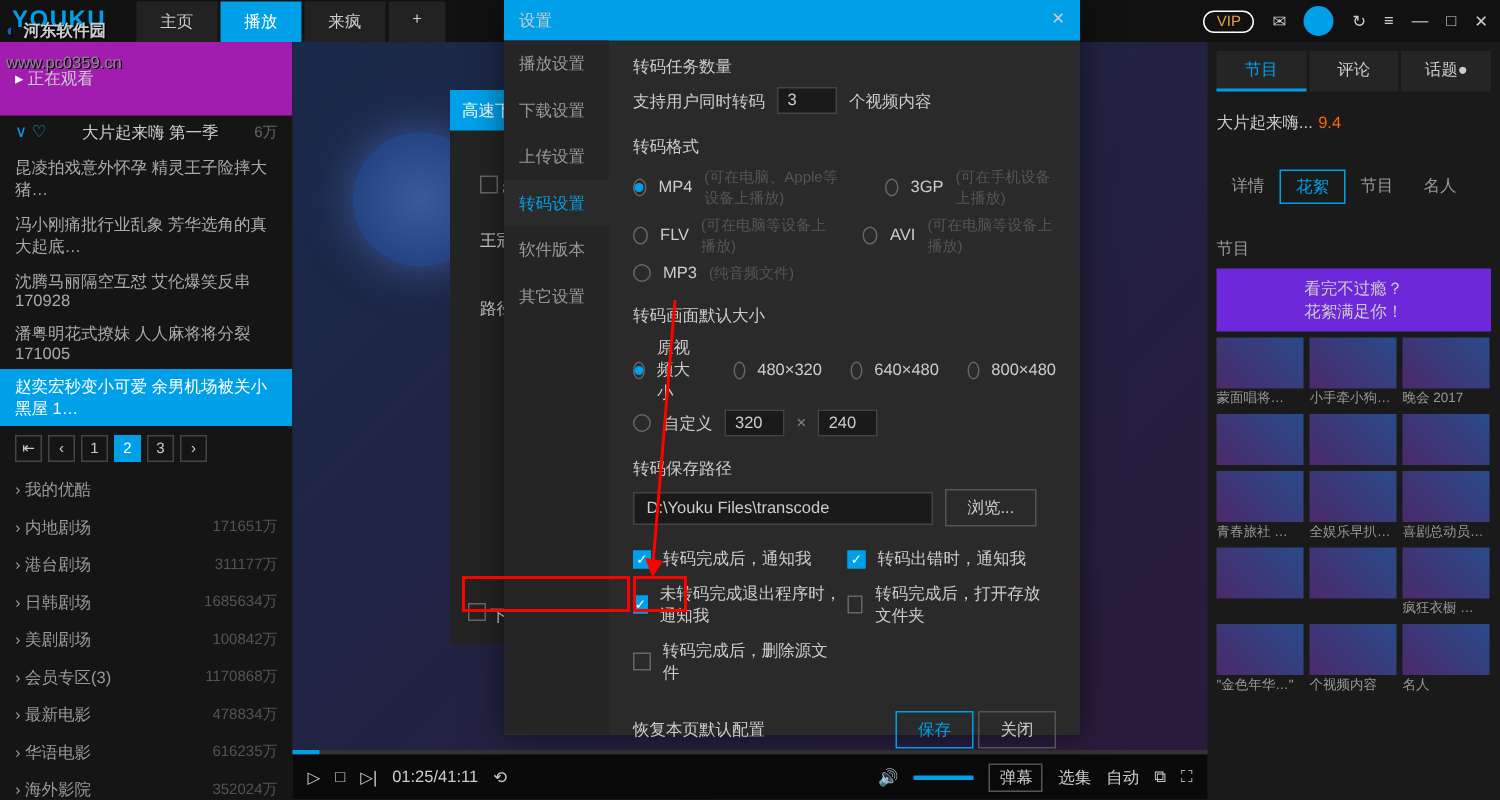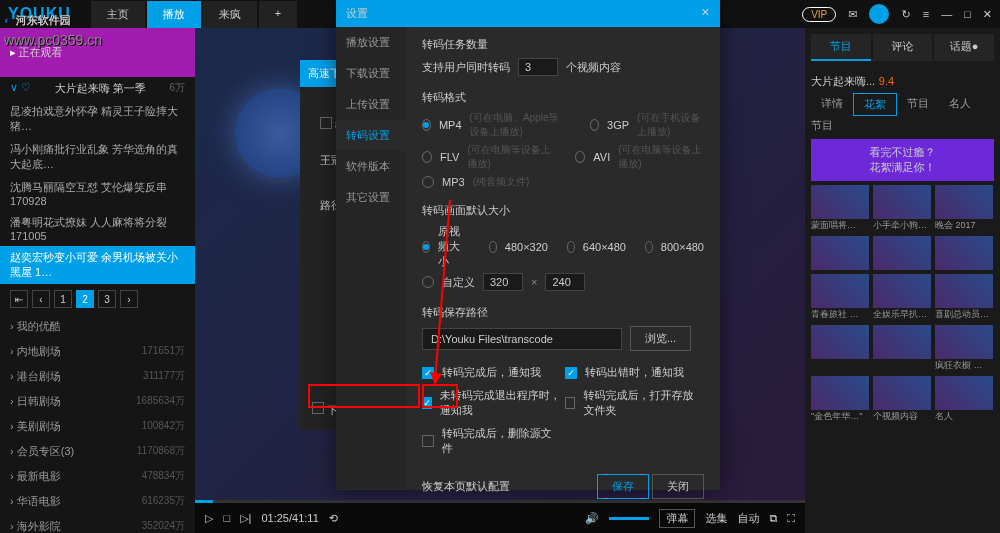--- a/index.html
+++ b/index.html
@@ -30,21 +30,21 @@
 .video::before{content:"";position:absolute;left:40px;top:60px;width:90px;height:90px;border-radius:50%;background:radial-gradient(#3a5a9a,#1a3a7a);box-shadow:0 0 30px #3a5a9a}
 .playerbar{position:absolute;bottom:0;left:0;right:0;height:30px;background:#0a0a0a;display:flex;align-items:center;gap:10px;padding:0 10px;color:#888}
 .progress{position:absolute;bottom:30px;left:0;right:0;height:3px;background:#333}
 .progress::before{content:"";position:absolute;left:0;width:3%;height:100%;background:#00a0e9}
 .right{width:195px;background:#1a1a1a;padding:6px}
 .rtabs{display:flex;gap:2px;margin-bottom:8px}
 .rtab{flex:1;text-align:center;padding:5px;background:#252525}
 .rtab.active{color:#00a0e9;border-bottom:2px solid #00a0e9}
 .rtitle{color:#fff;font-size:13px;padding:4px 0}
 .rtitle .score{color:#f60}
-.subtabs{display:flex;gap:0;margin:0 0}
+.subtabs{display:flex;gap:0;margin:20px 0}
 .subtab{padding:3px 10px;color:#999}
 .subtab.active{border:1px solid #00a0e9;color:#00a0e9}
 .bubble{background:#6d28d9;border-radius:0;padding:6px;color:#fff;font-size:12px;margin:4px 0;text-align:center}
 .thumbs{display:flex;flex-wrap:wrap;gap:4px}
 .thumb{width:58px}
 .thumb-img{width:58px;height:34px;background:linear-gradient(45deg,#4a2a6a,#2a4a8a)}
 .thumb-txt{font-size:9px;color:#999;white-space:nowrap;overflow:hidden}
 
 .dialog{position:absolute;left:336px;top:0;width:384px;height:490px;background:#2a2a2a;z-index:10;box-shadow:0 0 20px rgba(0,0,0,.5)}
 .dlg-title{background:#00a0e9;color:#fff;padding:6px 10px;display:flex;justify-content:space-between}
@@ -68,21 +68,21 @@
 .chk.checked::after{content:"✓";color:#fff;font-size:9px}
 .redbox{position:absolute;border:2px solid red;z-index:20}
 .arrow{position:absolute;z-index:20}
 
 .subdlg{position:absolute;left:300px;top:60px;width:400px;height:370px;background:#232323;z-index:8}
 .subdlg-foot{position:absolute;bottom:8px;left:12px;right:12px;display:flex;align-items:center;justify-content:space-between}
 </style>
 </head>
 <body>
 
-<div class="watermark"><span>◐</span> <b>河东软件园</b><br><small style="font-size:14px;color:#888">www.pc0359.cn</small></div>
+<div class="watermark"><span>◐</span> <b>河东软件园</b><br><small style="font-size:11px;color:#888">www.pc0359.cn</small></div>
 
 <div class="titlebar">
   <span class="logo">YOUKU</span>
   <div class="tabs">
     <div class="tab">主页</div>
     <div class="tab active">播放</div>
     <div class="tab">来疯</div>
     <div class="tab">+</div>
   </div>
   <div class="titlebar-right">

